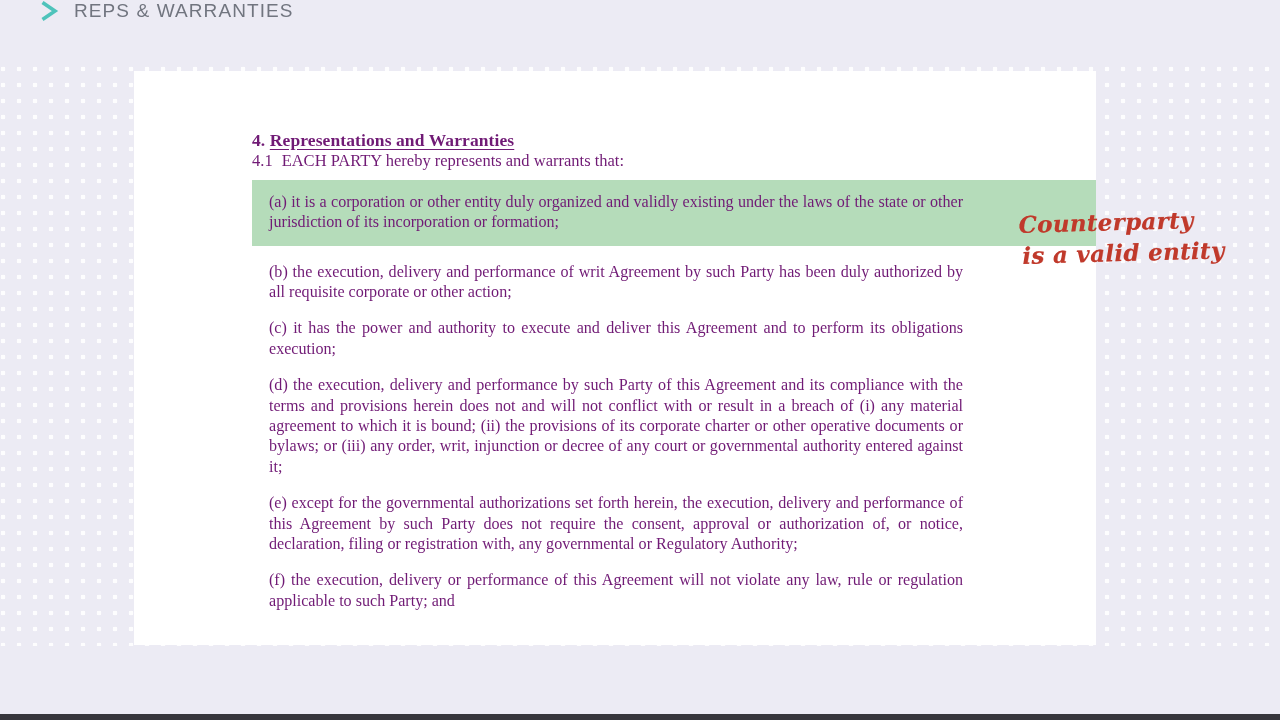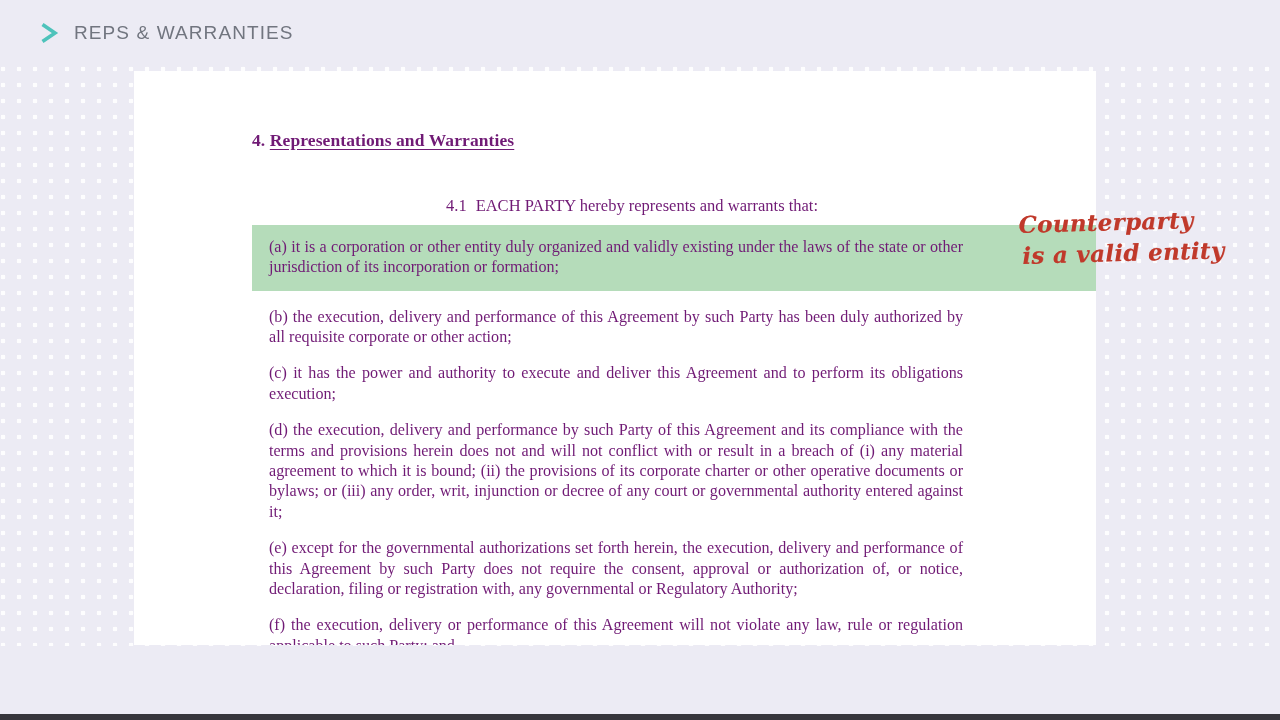--- a/index.html
+++ b/index.html
@@ -37,21 +37,20 @@
     opacity: 0.92;
   }
 
   
   #header {
     position: absolute;
     left: 0; top: 0;
     width: 1152px;
     height: 66px;
     display: flex;
-    align-items: center;
     padding-left: 40px;
     box-sizing: border-box;
     background: #ecebf4;
     z-index: 5;
   }
   #chevron-icon {
     width: 22px;
     height: 22px;
     margin-right: 12px;
     flex: 0 0 auto;
@@ -91,25 +90,23 @@
     font-size: 17.5px;
     font-weight: bold;
     line-height: 1.2;
     letter-spacing: 0.1px;
     white-space: nowrap;
   }
   #section-heading .num { text-decoration: none; }
   #section-heading .underlined { text-decoration: underline; text-underline-offset: 2.5px; }
 
   #clause-intro {
-    margin-top: 45px;
     font-size: 16.5px;
     line-height: 1.2;
     white-space: nowrap;
-    text-align: center;
   }
   #clause-intro .num { margin-right: 9px; }
 
   .clause {
     font-size: 16.1px;
     line-height: 20.4px;
     text-align: justify;
     width: 711px;
     margin-top: 16px;
     padding-left: 17px;
@@ -190,21 +187,21 @@
       </div>
 
       <div id="clause-intro">
         <span class="num">4.1</span><span>EACH PARTY hereby represents and warrants that:</span>
       </div>
 
       <div id="clause-a-wrap">
         <div class="clause first">(a) it is a corporation or other entity duly organized and validly existing under the laws of the state or other jurisdiction of its incorporation or formation;</div>
       </div>
 
-      <div class="clause">(b) the execution, delivery and performance of this Agreement by such Party has been duly authorized by all requisite corporate or other action;</div>
+      <div class="clause">(b) the execution, delivery and performance of writ Agreement by such Party has been duly authorized by all requisite corporate or other action;</div>
       <div class="clause">(c) it has the power and authority to execute and deliver this Agreement and to perform its obligations execution;</div>
       <div class="clause">(d) the execution, delivery and performance by such Party of this Agreement and its compliance with the terms and provisions herein does not and will not conflict with or result in a breach of (i) any material agreement to which it is bound; (ii) the provisions of its corporate charter or other operative documents or bylaws; or (iii) any order, writ, injunction or decree of any court or governmental authority entered against it;</div>
       <div class="clause">(e) except for the governmental authorizations set forth herein, the execution, delivery and performance of this Agreement by such Party does not require the consent, approval or authorization of, or notice, declaration, filing or registration with, any governmental or Regulatory Authority;</div>
       <div class="clause">(f) the execution, delivery or performance of this Agreement will not violate any law, rule or regulation applicable to such Party; and</div>
 
     </div>
   </div>
 
   <div id="annotation">
     <span class="ann-line l1">Counterparty</span>

